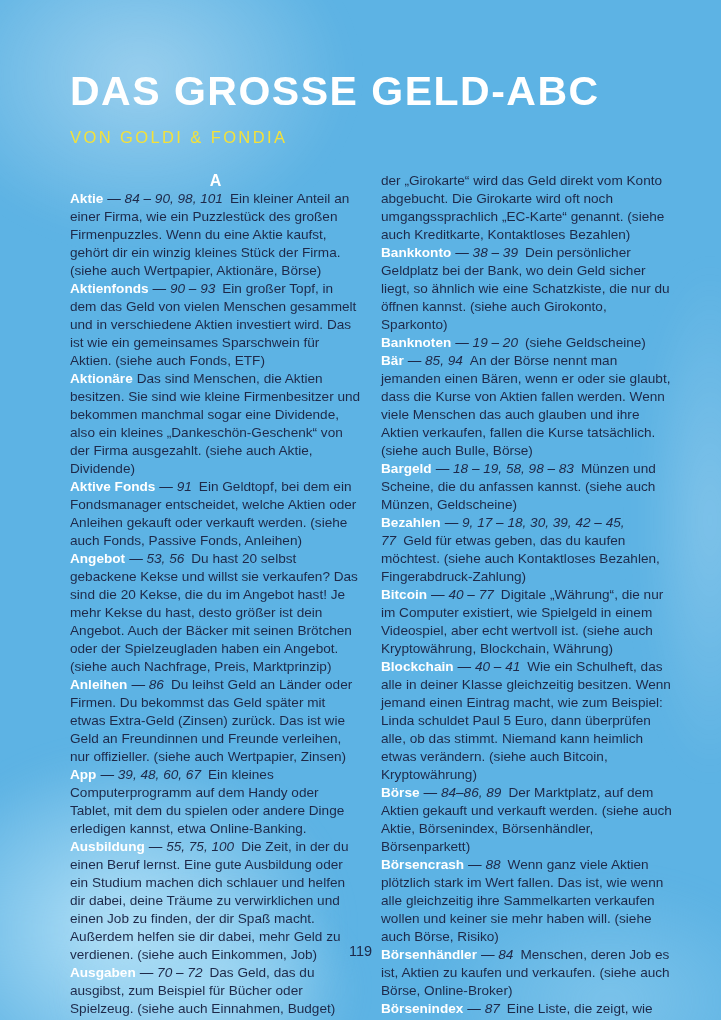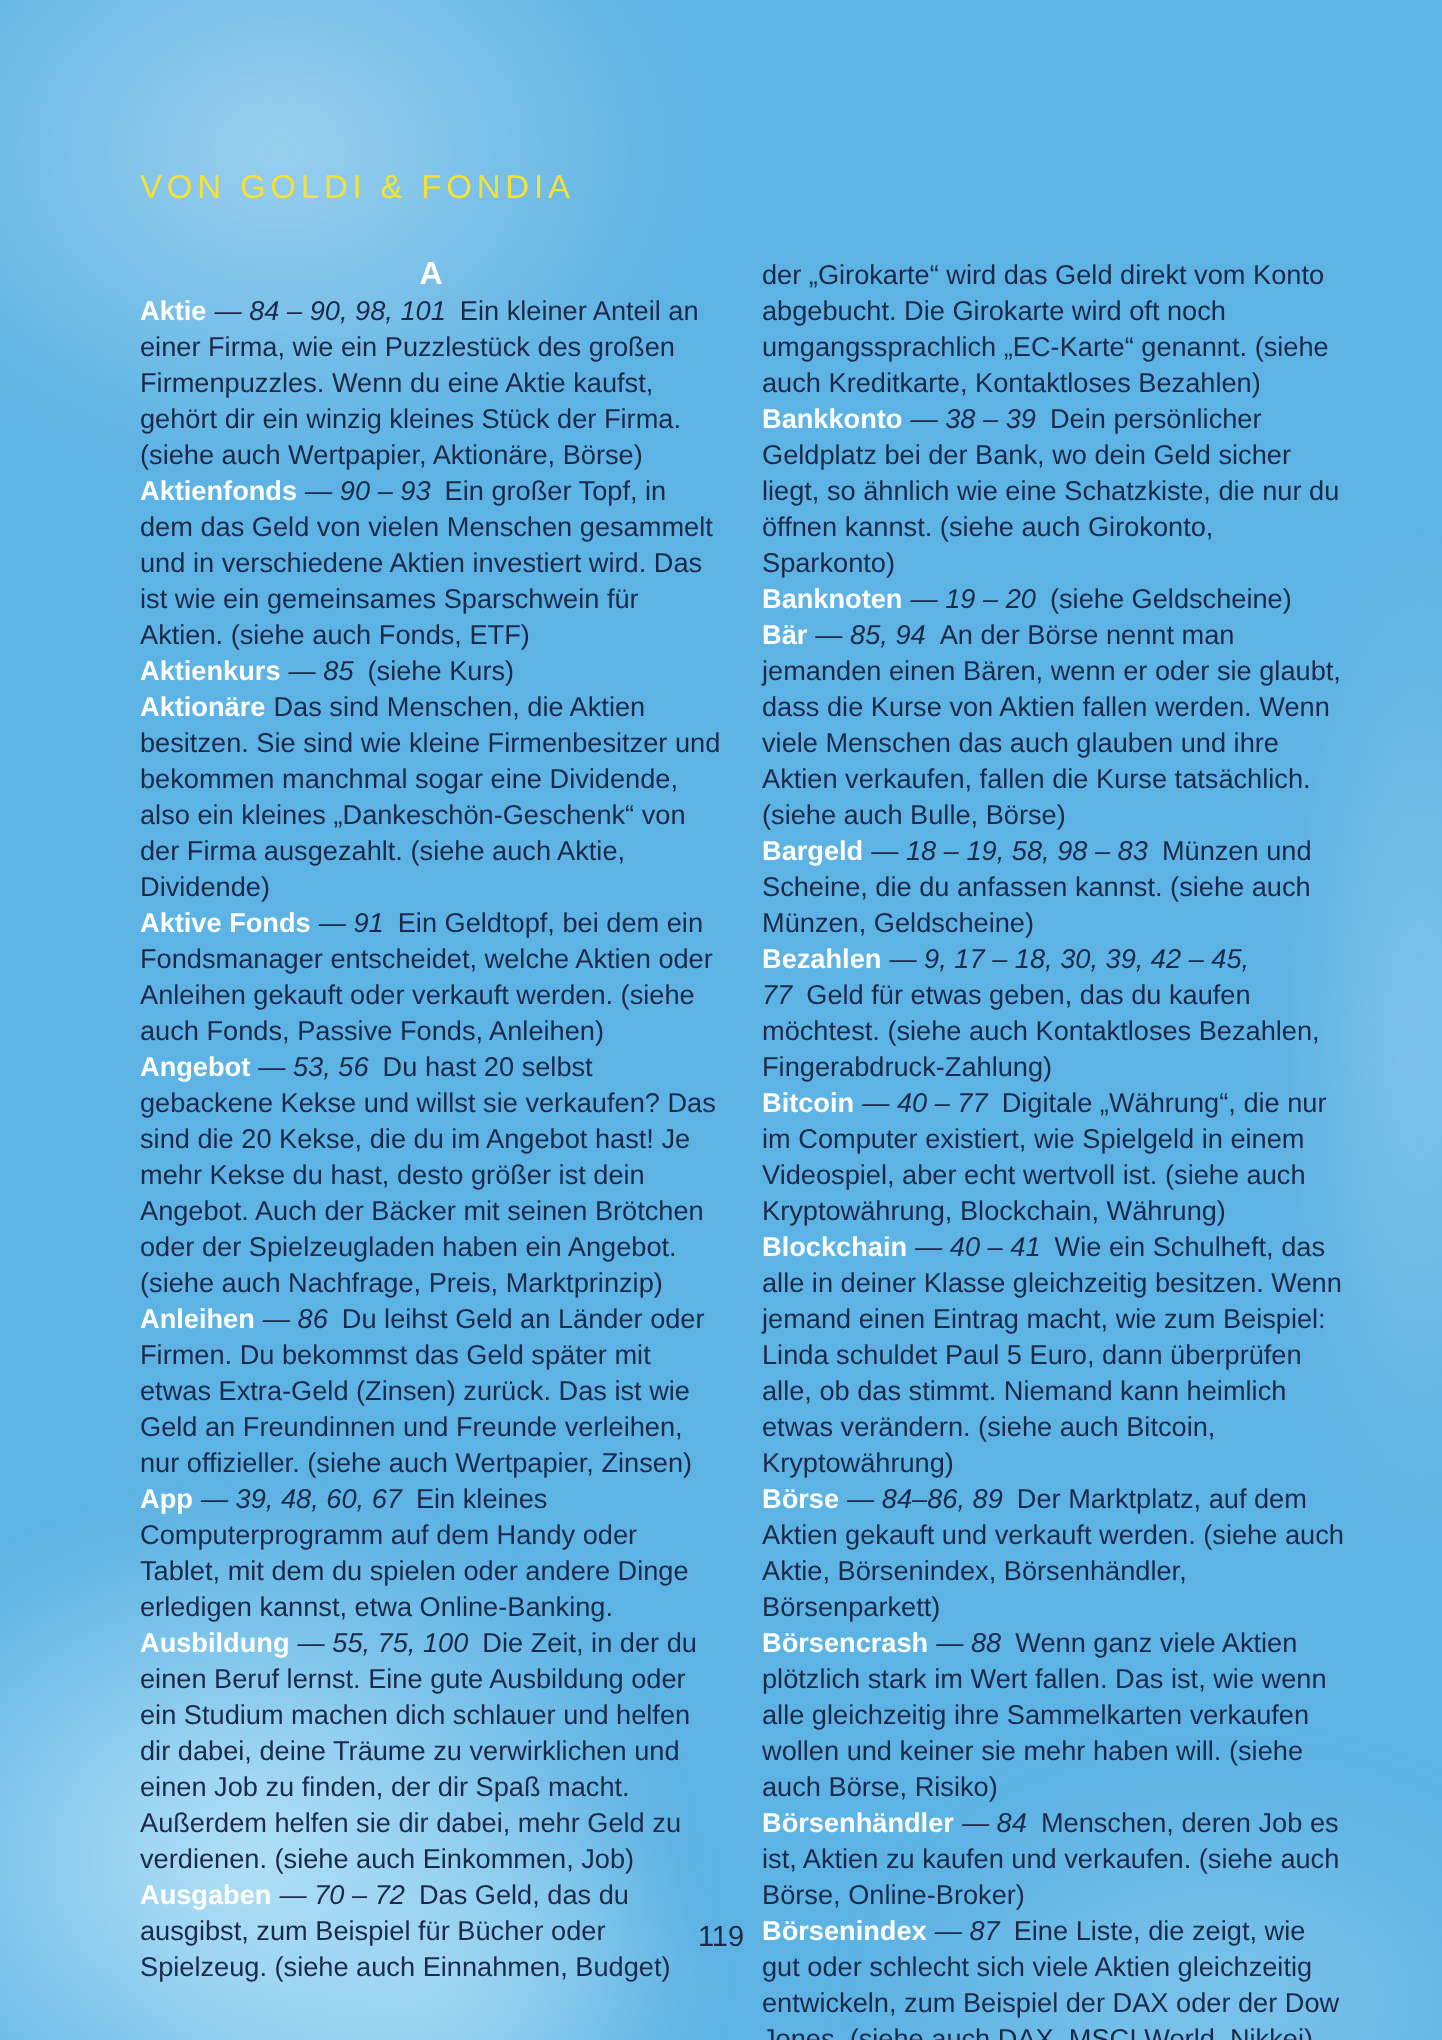--- a/index.html
+++ b/index.html
@@ -39,44 +39,44 @@
   .section-heading{
     text-align:center;color:var(--term,#ffffff);font-weight:bold;
     font-size:16px;line-height:18px;margin:13px 0 0 0;
   }
   .section-heading:first-child{margin-top:0;}
   p.entry{margin:0;}
   .term{color:var(--term,#ffffff);font-weight:bold;margin-right:4px;margin-top:24px;}
   .pages{font-style:italic;margin-right:7px;text-align:center;}
   .def{}
   
-  .footer{position:absolute;left:0;bottom:42px;width:100%;text-align:center;z-index:1;}
+  .footer{position:absolute;left:0;bottom:60px;width:100%;text-align:center;z-index:1;}
   .page-number{font-size:14.5px;color:var(--text,#1e2949);}
 </style>
 </head>
 <body>
 
 <div class="page">
   <div class="wash wash-tl"></div>
   <div class="wash wash-bl"></div>
   <div class="wash wash-bl2"></div>
   <div class="wash wash-br"></div>
   <div class="wash wash-r"></div>
 
   <div class="content">
     <div class="header">
+      <h1 class="title">DAS GROSSE GELD-ABC</h1>
       <div class="subtitle">VON GOLDI &amp; FONDIA</div>
     </div>
 
     <div class="columns">
       <div class="col" id="col-left">
           <div class="section-heading">A</div>
           <p class="entry"><span class="term">Aktie</span><span class="pages">— 84 – 90, 98, 101</span><span class="def">Ein kleiner Anteil an einer Firma, wie ein Puzzlestück des großen Firmenpuzzles. Wenn du eine Aktie kaufst, gehört dir ein winzig kleines Stück der Firma. (siehe auch Wertpapier, Aktionäre, Börse)</span></p>
           <p class="entry"><span class="term">Aktienfonds</span><span class="pages">— 90 – 93</span><span class="def">Ein großer Topf, in dem das Geld von vielen Menschen gesammelt und in verschiedene Aktien investiert wird. Das ist wie ein gemeinsames Sparschwein für Aktien. (siehe auch Fonds, ETF)</span></p>
-          <p class="entry"><span class="term">Aktienkurs</span><span class="pages">— 85</span><span class="def">(siehe Kurs)</span></p>
           <p class="entry"><span class="term">Aktionäre</span><span class="def">Das sind Menschen, die Aktien besitzen. Sie sind wie kleine Firmenbesitzer und bekommen manchmal sogar eine Dividende, also ein kleines „Dankeschön-Geschenk“ von der Firma ausgezahlt. (siehe auch Aktie, Dividende)</span></p>
           <p class="entry"><span class="term">Aktive Fonds</span><span class="pages">— 91</span><span class="def">Ein Geldtopf, bei dem ein Fondsmanager entscheidet, welche Aktien oder Anleihen gekauft oder verkauft werden. (siehe auch Fonds, Passive Fonds, Anleihen)</span></p>
           <p class="entry"><span class="term">Angebot</span><span class="pages">— 53, 56</span><span class="def">Du hast 20 selbst gebackene Kekse und willst sie verkaufen? Das sind die 20 Kekse, die du im Angebot hast! Je mehr Kekse du hast, desto größer ist dein Angebot. Auch der Bäcker mit seinen Brötchen oder der Spielzeugladen haben ein Angebot. (siehe auch Nachfrage, Preis, Marktprinzip)</span></p>
           <p class="entry"><span class="term">Anleihen</span><span class="pages">— 86</span><span class="def">Du leihst Geld an Länder oder Firmen. Du bekommst das Geld später mit etwas Extra-Geld (Zinsen) zurück. Das ist wie Geld an Freundinnen und Freunde verleihen, nur offizieller. (siehe auch Wertpapier, Zinsen)</span></p>
           <p class="entry"><span class="term">App</span><span class="pages">— 39, 48, 60, 67</span><span class="def">Ein kleines Computerprogramm auf dem Handy oder Tablet, mit dem du spielen oder andere Dinge erledigen kannst, etwa Online-Banking.</span></p>
           <p class="entry"><span class="term">Ausbildung</span><span class="pages">— 55, 75, 100</span><span class="def">Die Zeit, in der du einen Beruf lernst. Eine gute Ausbildung oder ein Studium machen dich schlauer und helfen dir dabei, deine Träume zu verwirklichen und einen Job zu finden, der dir Spaß macht. Außerdem helfen sie dir dabei, mehr Geld zu verdienen. (siehe auch Einkommen, Job)</span></p>
           <p class="entry"><span class="term">Ausgaben</span><span class="pages">— 70 – 72</span><span class="def">Das Geld, das du ausgibst, zum Beispiel für Bücher oder Spielzeug. (siehe auch Einnahmen, Budget)</span></p>
         </div>
       <div class="col" id="col-right">
           <p class="entry"><span class="def">der „Girokarte“ wird das Geld direkt vom Konto abgebucht. Die Girokarte wird oft noch umgangssprachlich „EC-Karte“ genannt. (siehe auch Kreditkarte, Kontaktloses Bezahlen)</span></p>

